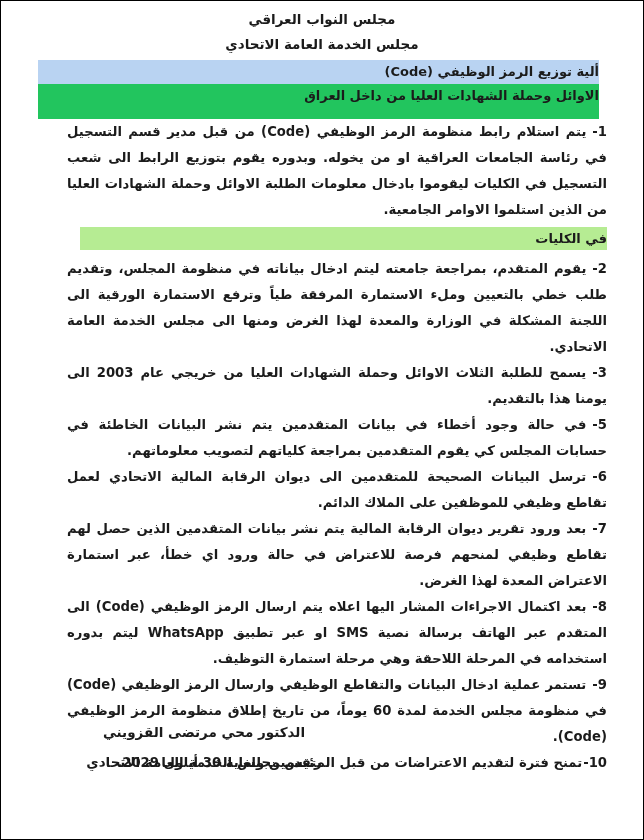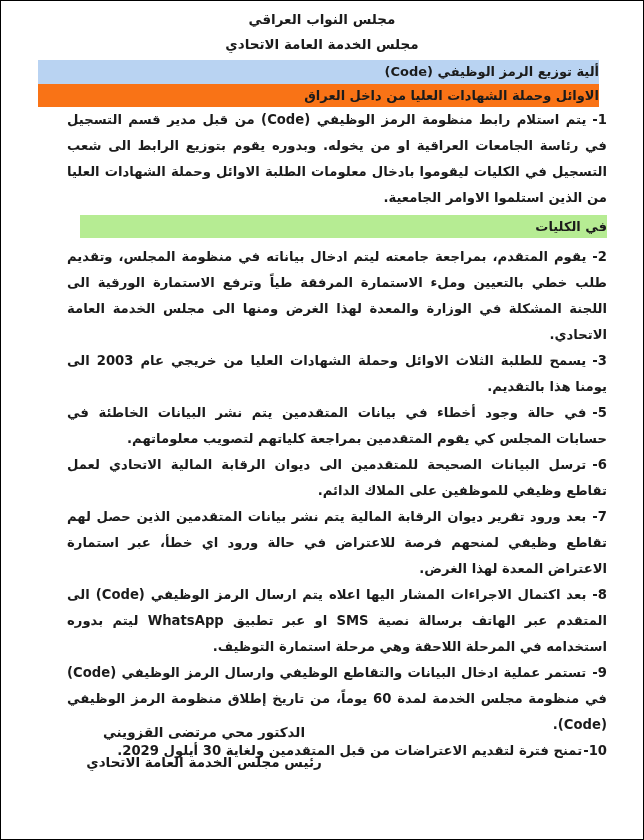--- a/index.html
+++ b/index.html
@@ -28,22 +28,22 @@
     font-size:13px;
     box-sizing:border-box;
   }
   .banner-blue {
     background:#b9d3f2;
     height:24px; line-height:24px;
     margin:3px 44px 0 37px; 
     margin-left:37px; margin-right:44px;
   }
   .banner-pink {
-    background:#f97316;
-    height:23px; line-height:23px;
+    background:#22c55e;
+    height:35px; line-height:23px;
     margin-left:37px; margin-right:44px;
   }
   .banner-green {
     background:#b6ec93;
     height:23px; line-height:23px;
     margin-top:4px; margin-bottom:6px;
     margin-left:86px; margin-right:0px;
     width:527px;
   }
   .content {

